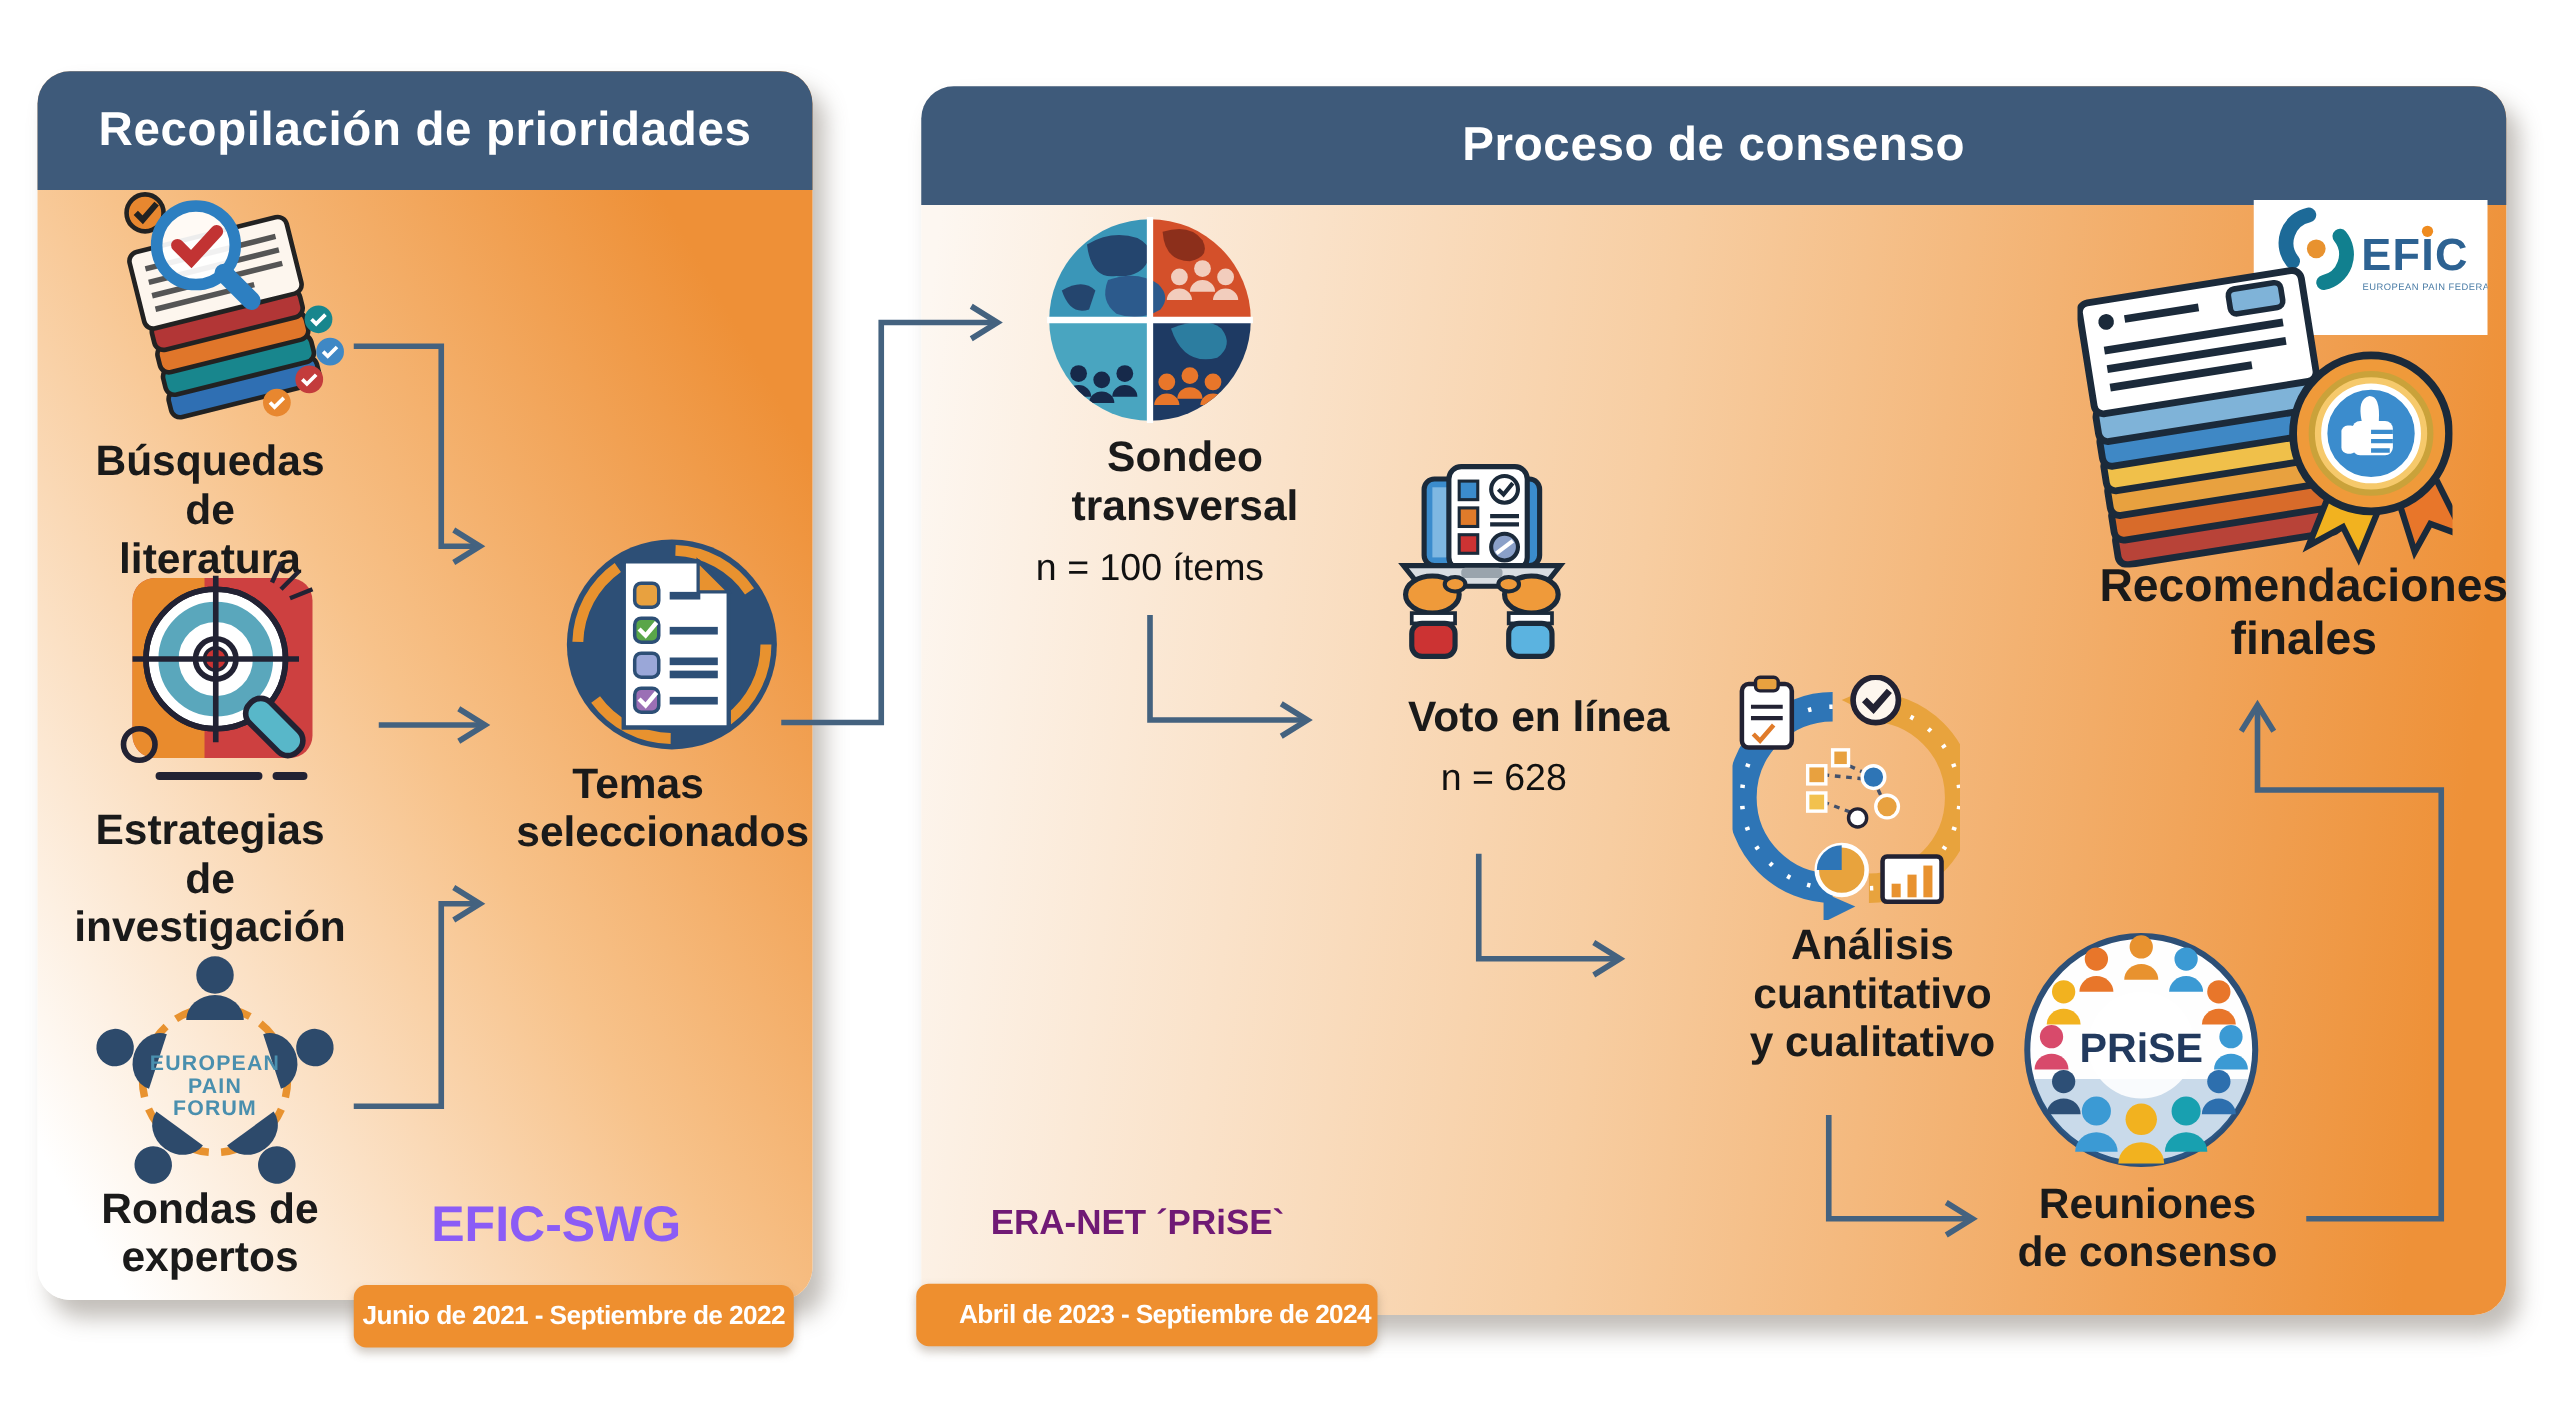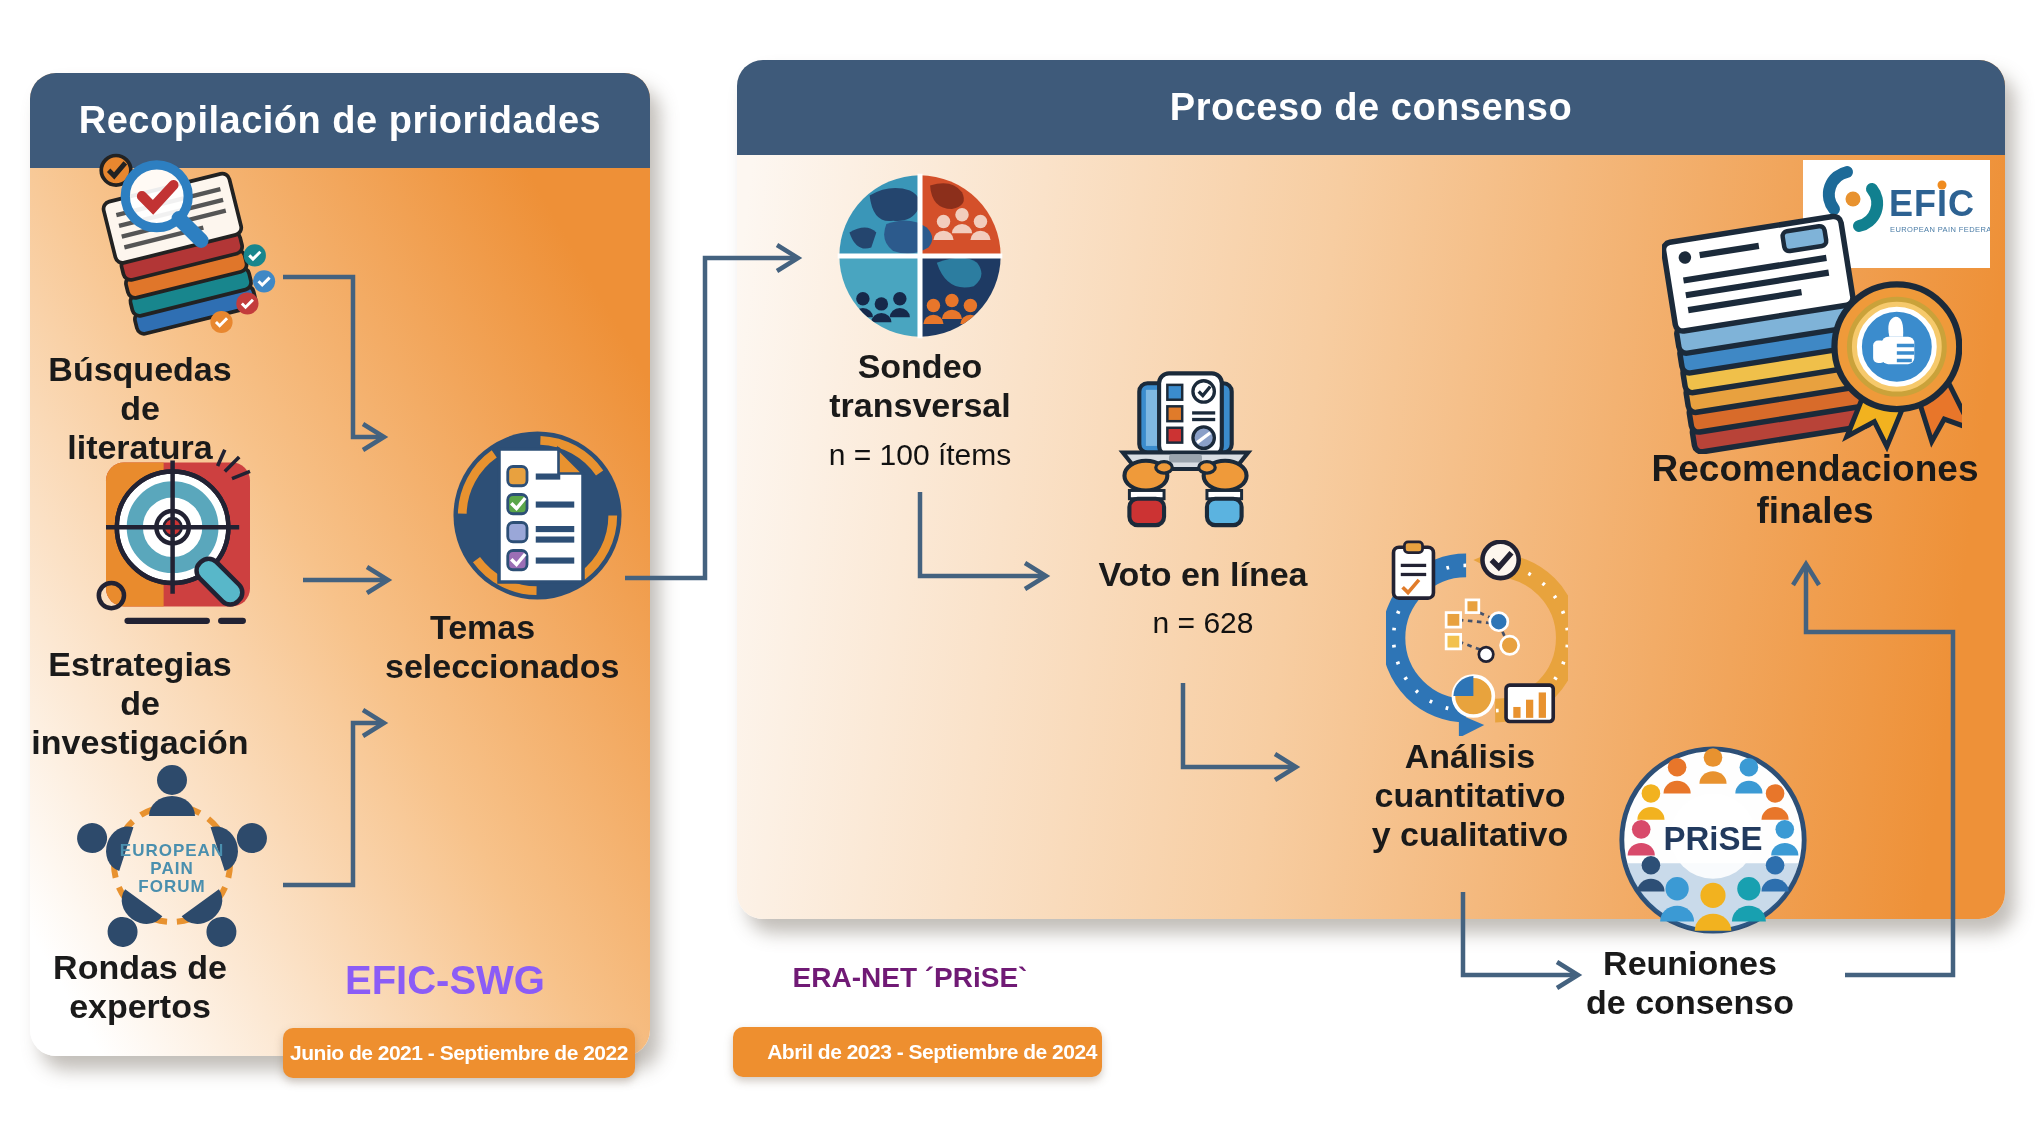--- a/index.html
+++ b/index.html
@@ -1,28 +1,28 @@
 <!DOCTYPE html>
 <html><head>
 <meta charset="utf-8">
 <style>
   html,body{margin:0;padding:0;background:#ffffff;}
   body{font-family:"Liberation Sans", sans-serif;}
   #canvas{position:relative;width:2040px;height:1131px;background:#ffffff;overflow:hidden;}
   .abs{position:absolute;}
-  .panel{position:absolute;border-radius:26px;box-shadow:10px 14px 18px rgba(120,110,100,.45);margin-top:16px;}
+  .panel{position:absolute;border-radius:26px;box-shadow:10px 14px 18px rgba(120,110,100,.45);}
   .panel-left{left:30px;top:57px;width:620px;height:983px;
     background:linear-gradient(60deg,#ffffff 6%,#f7c28a 48%,#ee9037 85%);}
-  .panel-right{left:737px;top:44px;width:1268px;height:859px;
+  .panel-right{left:737px;top:69px;width:1268px;height:983px;
     background:linear-gradient(97deg,#fdf7f1 2%,#f7cda1 45%,#ee9138 94%);}
   .panel-header{position:absolute;left:0;top:0;right:0;height:95px;background:#3e5a7a;
     border-radius:26px 26px 0 0;color:#ffffff;font-weight:bold;font-size:38px;
     display:flex;align-items:center;justify-content:center;letter-spacing:.5px;}
   .node-label{position:absolute;text-align:center;font-weight:bold;color:#1a1a1a;
-    font-size:34px;line-height:1.14;}
+    font-size:34px;line-height:1.14;margin-left:28px;}
   .node-sub{position:absolute;text-align:center;font-weight:normal;color:#111111;font-size:30px;}
   .badge{position:absolute;background:#ee8f2f;color:#ffffff;border-radius:10px;
     display:flex;align-items:center;justify-content:center;font-size:21px;letter-spacing:-0.5px;
     box-shadow:0 4px 8px rgba(120,100,80,.35);font-weight:bold;}
   .group-label{position:absolute;font-weight:bold;text-align:center;}
   .efic-box{position:absolute;left:1803px;top:160px;width:187px;height:108px;background:#ffffff;}
   svg{display:block;}
 </style>
 </head>
 <body>

